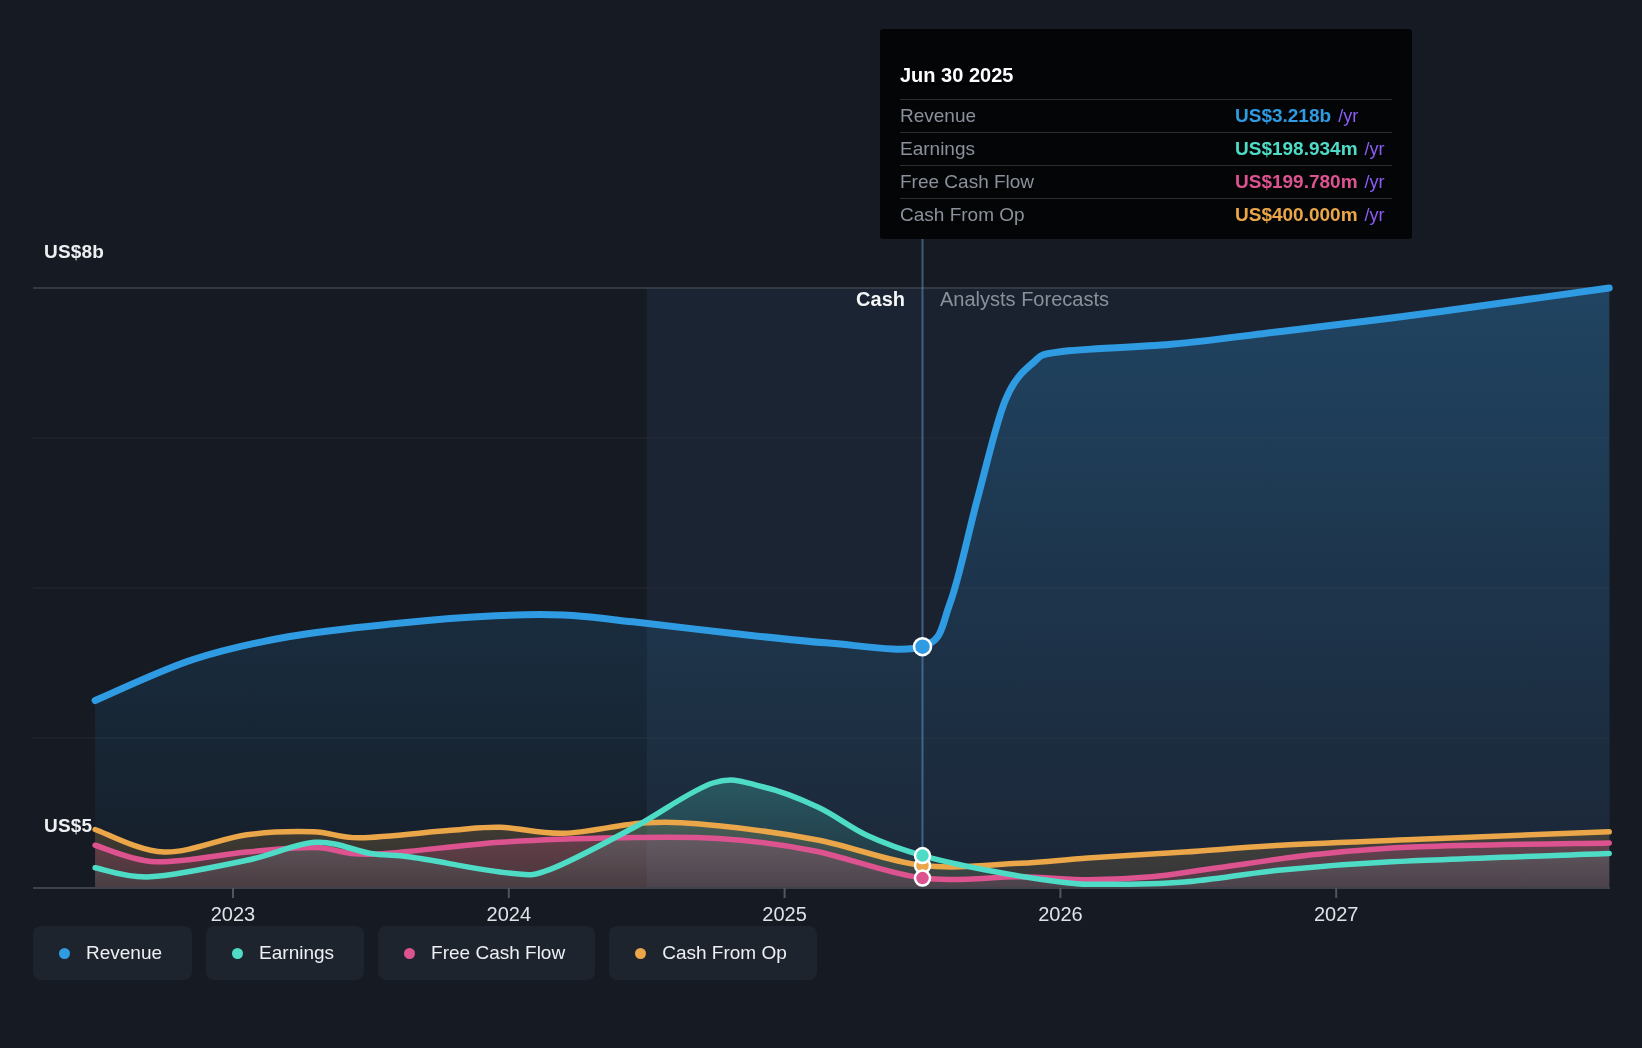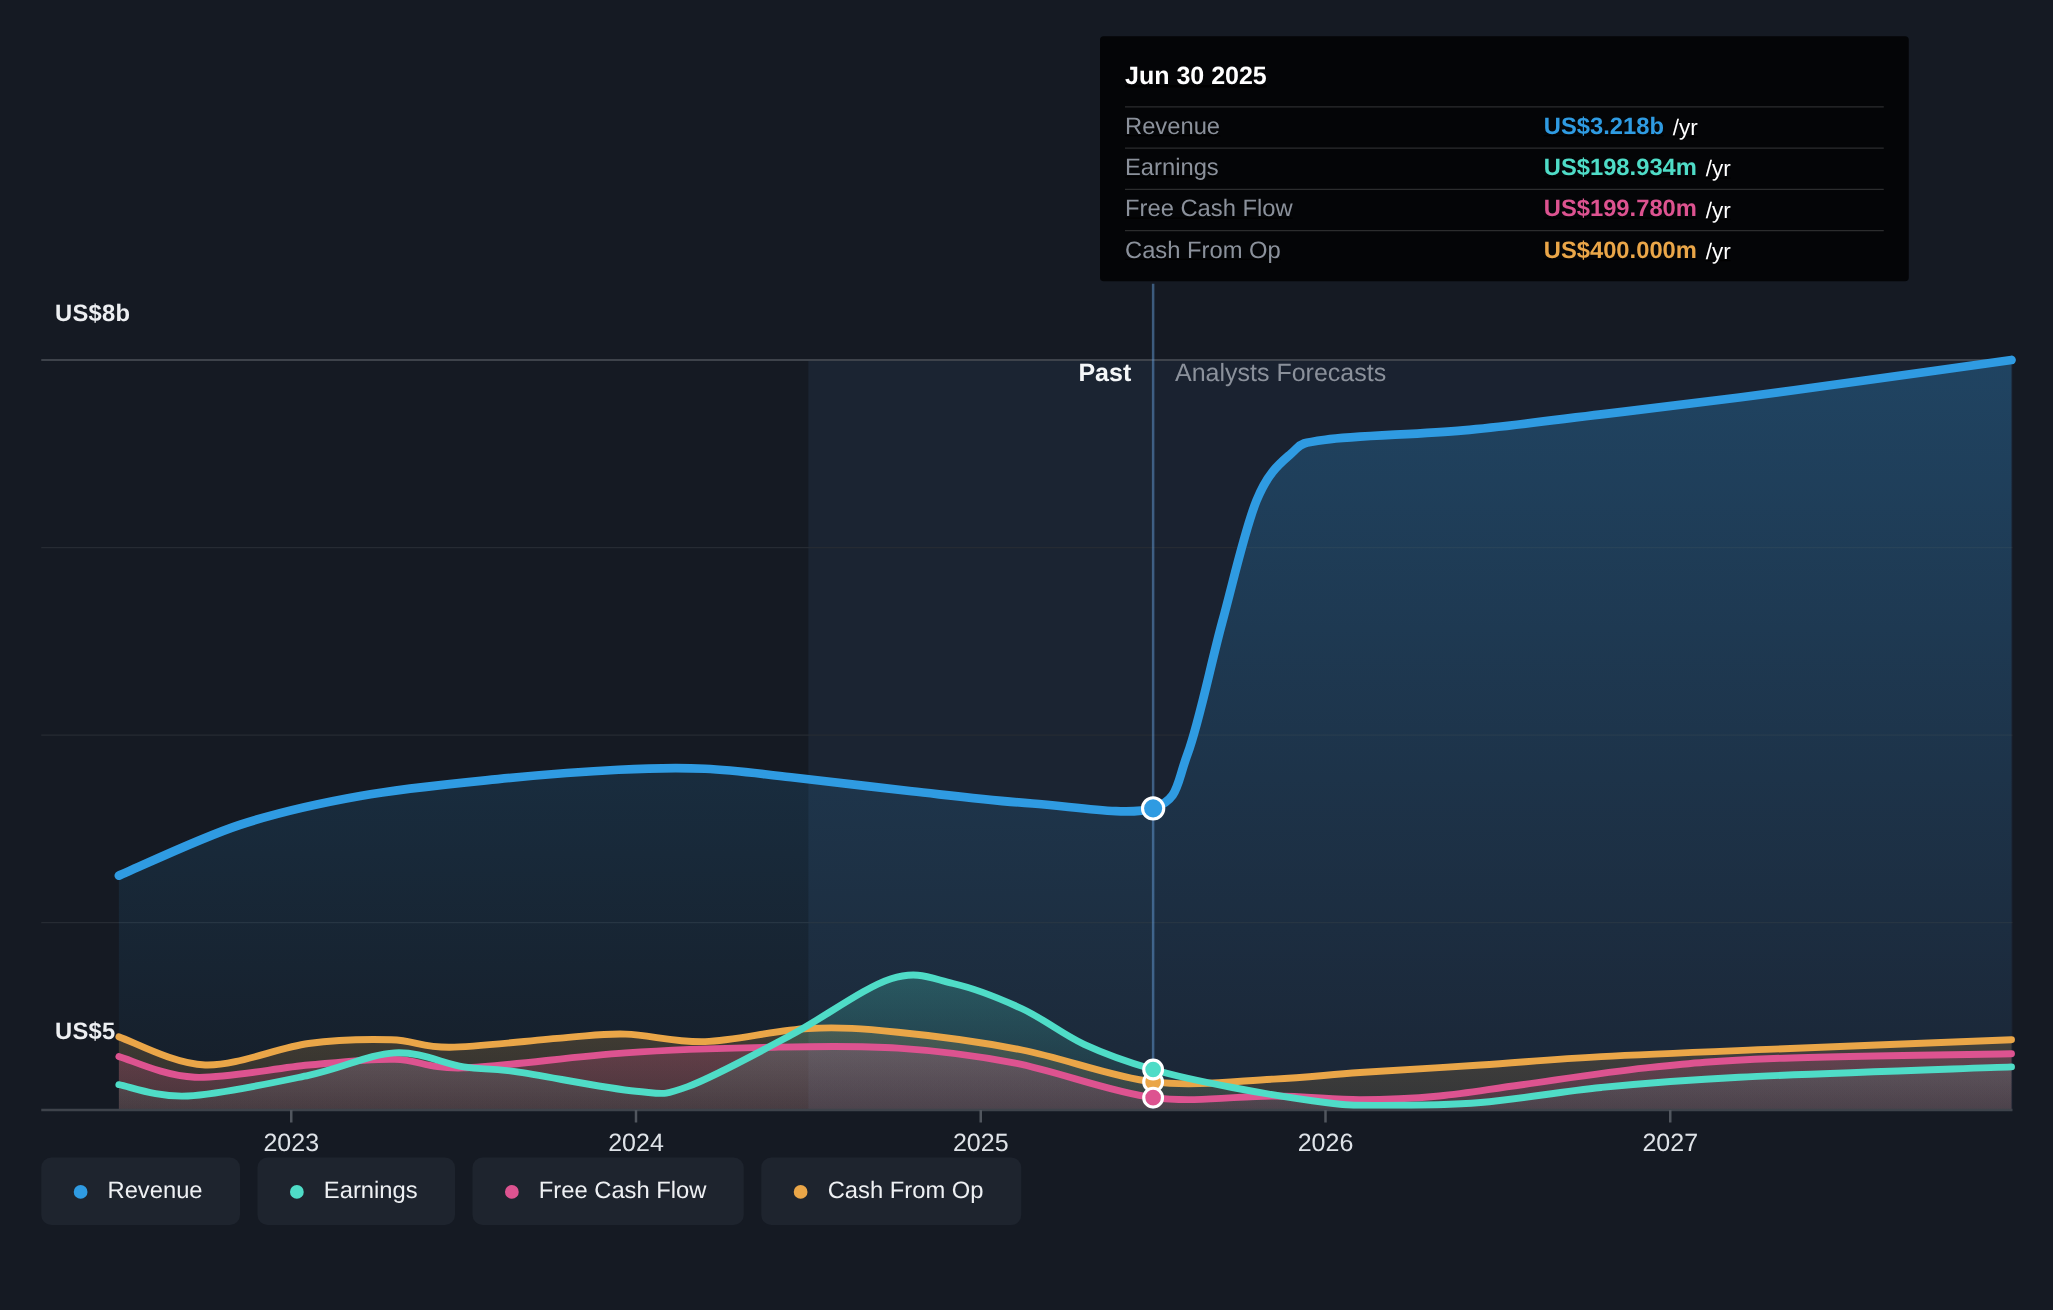--- a/index.html
+++ b/index.html
@@ -9,26 +9,26 @@
   svg { display:block; font-family:"Liberation Sans", sans-serif; }
 
   .y-label { position:absolute; left:44px; color:#edeff2; font-size:19px; font-weight:700; letter-spacing:.2px; }
   .y-label.top { top:241px; }
   .y-label.zero { top:815px; }
 
   .zone-label { position:absolute; font-size:20px; top:288px; }
   .zone-label.past { color:#f4f6f8; font-weight:700; right:737px; }
   .zone-label.fcst { color:#8b919b; font-weight:400; left:940px;text-align:center; }
 
-  .tooltip { position:absolute; left:880px; top:29px; width:647px; background:#040507; border-radius:3px; padding:12px 20px 8px 20px; z-index:5;text-decoration:underline; }
+  .tooltip { position:absolute; left:880px; top:29px; width:532px; background:#040507; border-radius:3px; padding:26px 20px 8px 20px; z-index:5;text-decoration:underline; }
   .tooltip .title { color:#ffffff; font-size:20px; font-weight:700; padding:9px 0 12px 0; }
   .tt-row { display:flex; align-items:center; height:33px; border-top:1px solid rgba(255,255,255,0.16); }
   .tt-label { width:335px; color:#8b919b; font-size:19px; flex:none; }
   .tt-value { font-size:19px; font-weight:700; }
-  .tt-unit { color:#ffffff; font-size:18px; font-weight:400; margin-left:7px; }
+  .tt-unit { color:#8b5cf6; font-size:18px; font-weight:400; margin-left:7px; }
 
   .legend { position:absolute; left:33px; top:926px; display:flex; gap:14px; }
   .chip { height:54px; background:#1e242e; border-radius:8px; display:flex; align-items:center; gap:16px; padding:0 30px 0 26px; cursor:pointer; }
   .chip .dot { width:11px; height:11px; border-radius:50%; flex:none; }
   .chip .lbl { color:#eef0f3; font-size:19px; }
 </style>
 </head>
 <body>
 
 <div class="stage">
@@ -80,21 +80,21 @@
       <text x="1336.2" y="921" text-anchor="middle" fill="#dfe3e8" font-size="20px">2027</text>
       <circle cx="922.5" cy="646.65" r="8.5" fill="#2f9be2" stroke="#ffffff" stroke-width="2.5"></circle>
       <circle cx="922.5" cy="865.5" r="7.5" fill="#eaa648" stroke="#ffffff" stroke-width="2.5"></circle>
       <circle cx="922.5" cy="878.1" r="7.5" fill="#dd5390" stroke="#ffffff" stroke-width="2.5"></circle>
       <circle cx="922.5" cy="855.6" r="7.5" fill="#4fdcc7" stroke="#ffffff" stroke-width="2.5"></circle>
     </svg>
 
   <div class="y-label top">US$8b</div>
   <div class="y-label zero">US$5</div>
 
-  <div class="zone-label past">Past</div>
+  <div class="zone-label past">Cash</div>
   <div class="zone-label fcst">Analysts Forecasts</div>
 
   <div class="tooltip">
     <div class="title">Jun 30 2025</div>
     <div id="tt-rows">
         <div class="tt-row">
           <span class="tt-label">Revenue</span>
           <span class="tt-value" style="color: rgb(47, 155, 226);">US$3.218b</span>
           <span class="tt-unit">/yr</span>
         </div>

